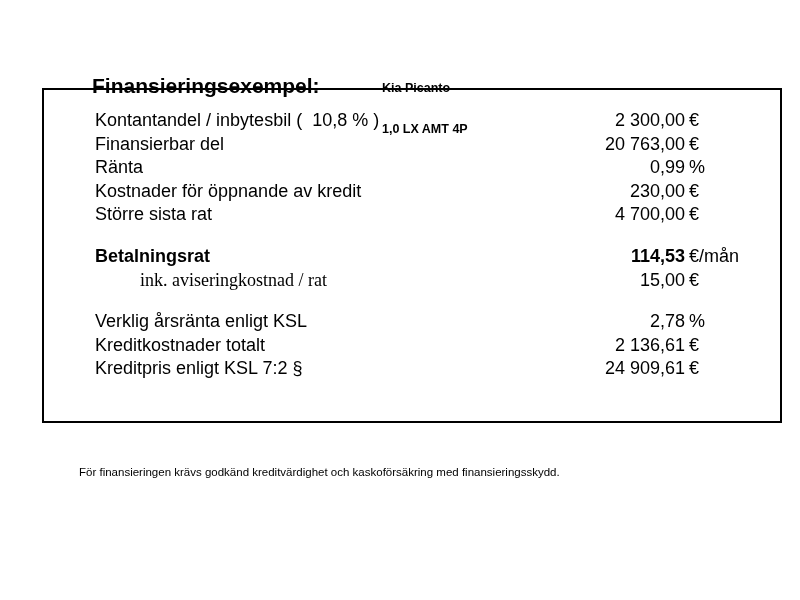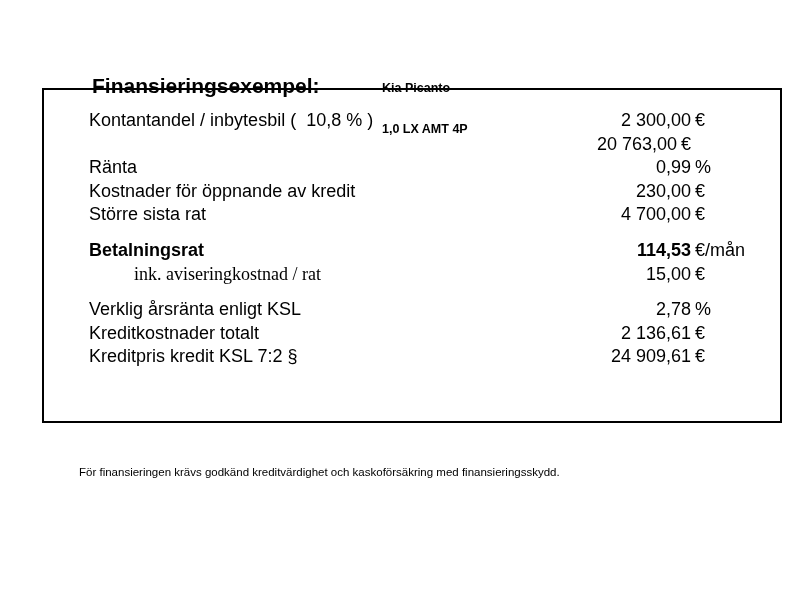--- a/index.html
+++ b/index.html
@@ -25,21 +25,21 @@
   }
 
   .finance-box {
     position: absolute; left: 42px; top: 88px;
     width: 740px; height: 335px;
     border: 2px solid #000000;
     box-sizing: border-box;
     padding: 19px 23px 0 33px;
     font-size: 18px;
   }
-  .fin-section { margin: 12px; }
+  .fin-section { margin: 18px; }
   .fin-section.s1 { margin-top: 0; }
   .fin-section.s2 { margin-top: 8px; }
   .fin-section.s3 { margin-top: 12px; }
 
   .fin-row {
     display: grid;
     grid-template-columns: 1fr auto 54px;
     line-height: 23.6px;
     align-items: baseline;
   }
@@ -69,20 +69,21 @@
   </div>
 
   <div class="finance-box" id="finance-box">
       <div class="fin-section s1">
         <div class="fin-row">
           <span class="label">Kontantandel / inbytesbil (  10,8 % )</span>
           <span class="value">2 300,00</span>
           <span class="unit">€</span>
         </div>
         <div class="fin-row">
+          <span class="label">Finansierbar del</span>
           <span class="value">20 763,00</span>
           <span class="unit">€</span>
         </div>
         <div class="fin-row">
           <span class="label">Ränta</span>
           <span class="value">0,99</span>
           <span class="unit">%</span>
         </div>
         <div class="fin-row">
           <span class="label">Kostnader för öppnande av kredit</span>
@@ -112,21 +113,21 @@
           <span class="label">Verklig årsränta enligt KSL</span>
           <span class="value">2,78</span>
           <span class="unit">%</span>
         </div>
         <div class="fin-row">
           <span class="label">Kreditkostnader totalt</span>
           <span class="value">2 136,61</span>
           <span class="unit">€</span>
         </div>
         <div class="fin-row">
-          <span class="label">Kreditpris kredit KSL 7:2 §</span>
+          <span class="label">Kreditpris enligt KSL 7:2 §</span>
           <span class="value">24 909,61</span>
           <span class="unit">€</span>
         </div>
       </div>
     </div>
 
   <p class="footer-note">För finansieringen krävs godkänd kreditvärdighet och kaskoförsäkring med finansieringsskydd.</p>
 
 </div>
 

